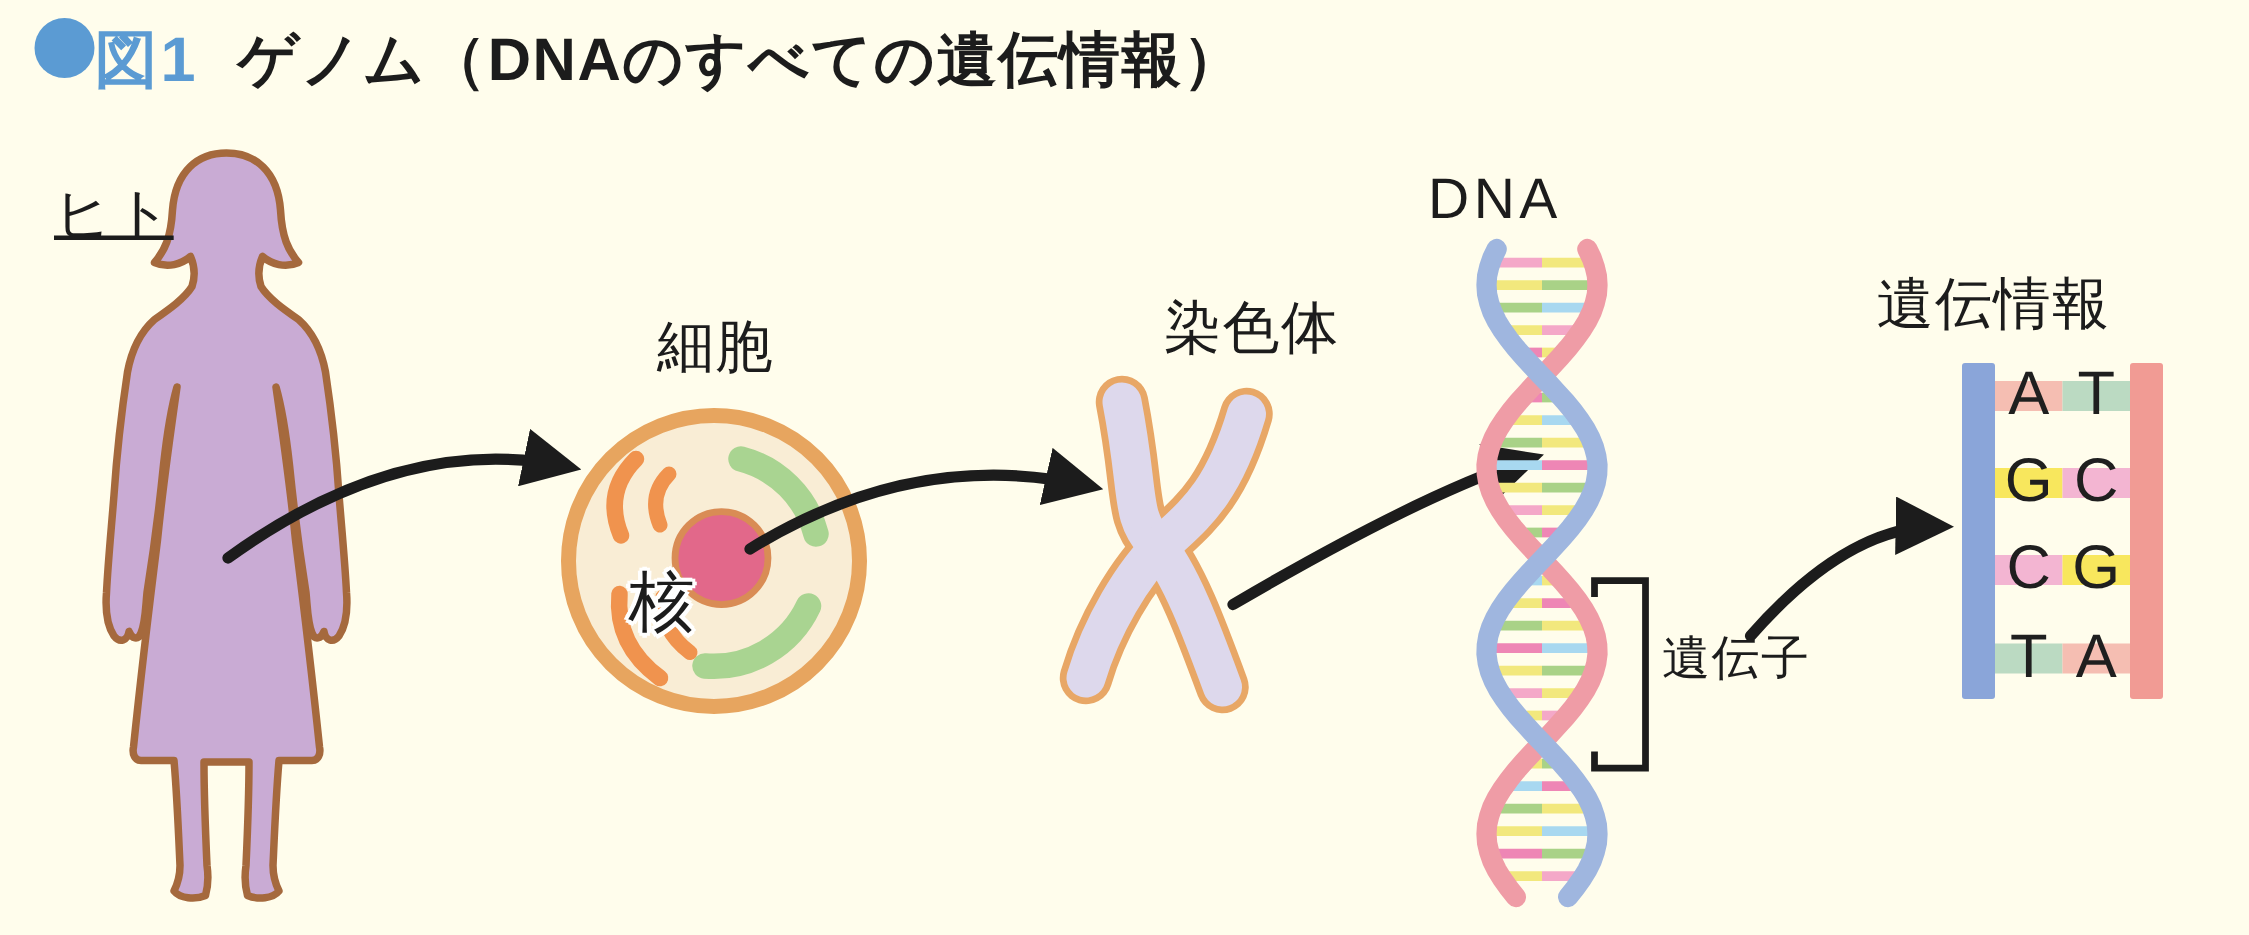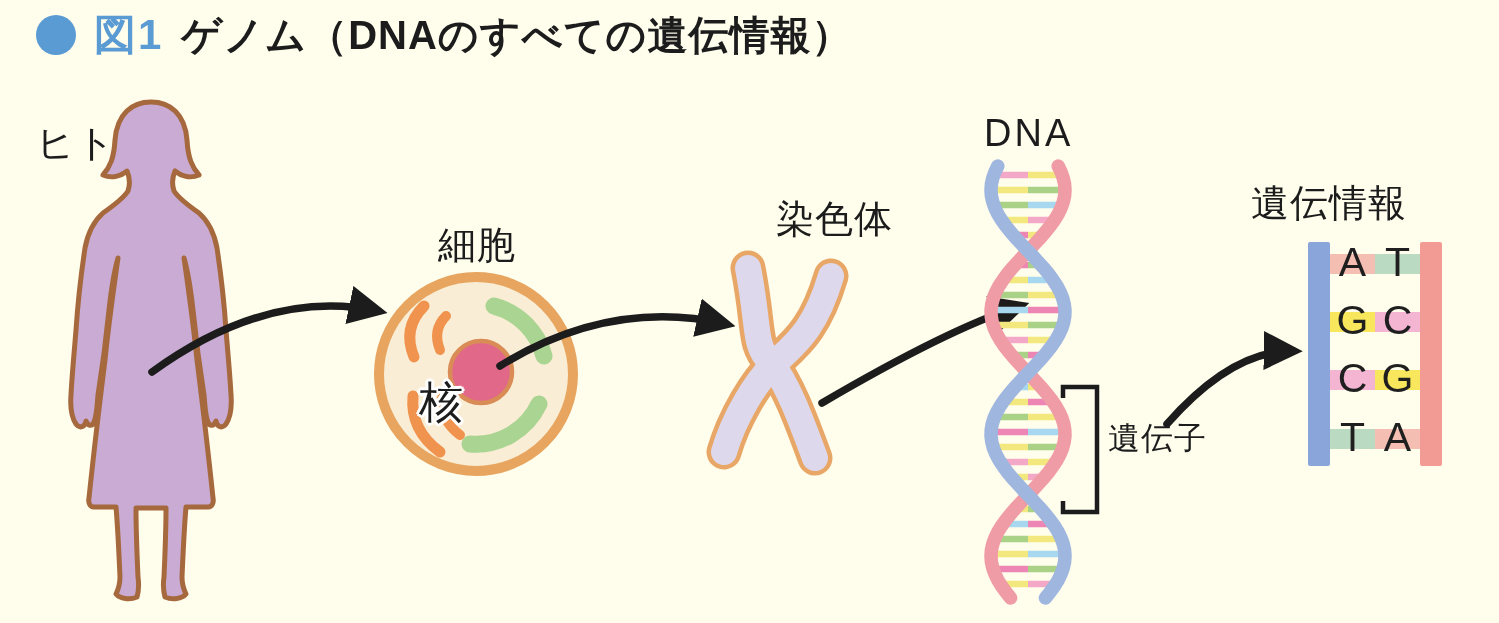--- a/index.html
+++ b/index.html
@@ -16,40 +16,40 @@
   #art{position:absolute;left:0;top:0;}
   .lbl{
     position:absolute;
     color:#1c1c1c;
     white-space:nowrap;
     line-height:1;
     letter-spacing:1px;
   }
   
   #header{
-    position:absolute;left:36px;top:12px;
-    display:flex;align-items:center;gap:18px;
+    position:absolute;left:23px;top:12px;
+    display:flex;gap:0;
     height:46px;
   }
   #fig-bullet{
     width:40px;height:40px;border-radius:50%;
     background:#5b9bd3;flex:0 0 auto;
   }
   #fig-label{
     color:#5b9bd3;font-size:42px;font-weight:700;letter-spacing:2px;
   }
   #fig-title{
     color:#1c1c1c;font-size:40px;font-weight:700;
-    letter-spacing:1px;
+    margin-left:26px;letter-spacing:1px;
   }
   .diagram-label{font-size:38px;}
-  #lbl-human   {left:36px;  top:124px;}
-  #lbl-cell    {left:438px; top:226px;}
+  #lbl-human   {left:36px;  top:124px;text-decoration:underline;}
+  #lbl-cell    {left:438px; top:213px;}
   #lbl-chrom   {left:740px; top:200px;margin-left:36px;}
-  #lbl-dna     {left:984px; top:114px; letter-spacing:3px;}
+  #lbl-dna     {left:952px; top:114px; letter-spacing:3px;}
   #lbl-gene    {left:1108px;top:422px; font-size:32px;}
   #lbl-geninfo {left:1251px;top:184px;}
   #lbl-nucleus{
     left:419px;top:380px;font-size:44px;
     text-shadow:
       -3px 0 0 #fff,3px 0 0 #fff,0 -3px 0 #fff,0 3px 0 #fff,
       -2px -2px 0 #fff,2px -2px 0 #fff,-2px 2px 0 #fff,2px 2px 0 #fff;
   }
   
   #ladder{

